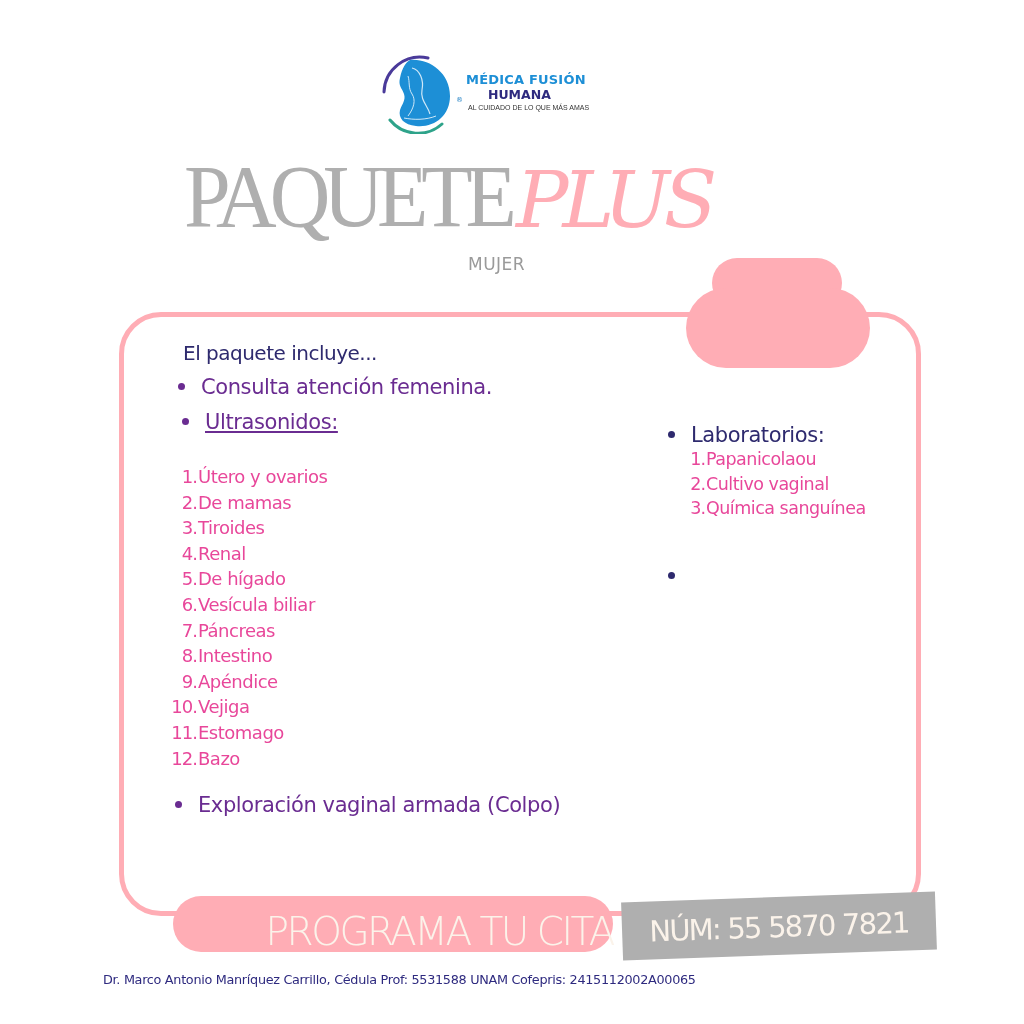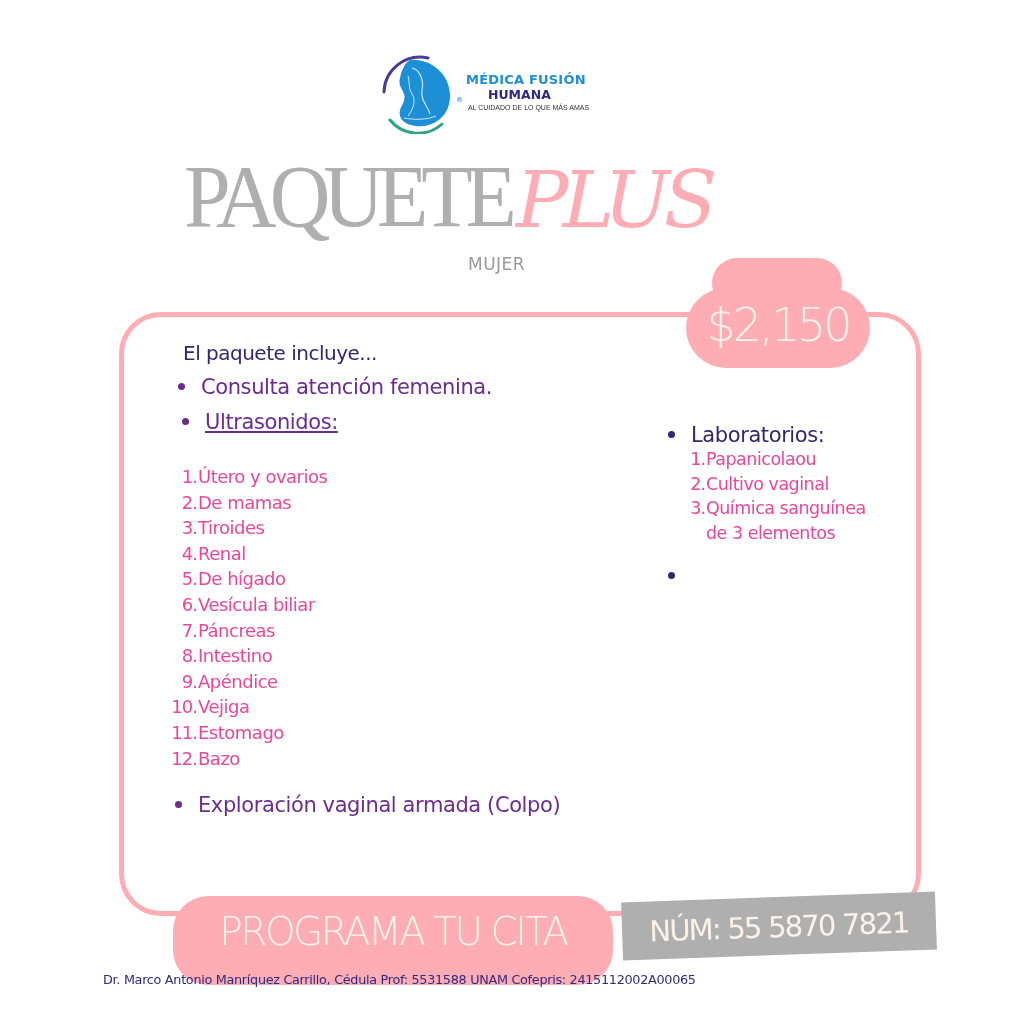--- a/index.html
+++ b/index.html
@@ -43,21 +43,21 @@
     .numlist li { font-size: 18px; color: #e8479a; letter-spacing: -0.5px; height: 25.6px; line-height: 25.6px; white-space: nowrap; display: flex; }
     .numlist li .n { display: inline-block; width: 28px; text-align: right; padding-right: 1px; letter-spacing: -1px; }
     .lablist li { height: 24.5px; line-height: 24.5px; font-size: 17.5px; }
     .lablist li .n { width: 36px; }
 
     .consulta { position: absolute; left: 668px; top: 561px; font-size: 21px; color: #2e2a6e; line-height: 29px; letter-spacing: -0.3px; }
     .consulta .dot { position: absolute; left: 0; top: 11px; width: 7px; height: 7px; border-radius: 50%; background: #2e2a6e; }
     .consulta .txt { margin-left: 23px; width: 200px; }
 
     
-    .cta { position: absolute; left: 173px; top: 896px; width: 440px; height: 89px; background: #ffadb5; border-radius: 35px; text-align: center; }
+    .cta { position: absolute; left: 173px; top: 896px; width: 440px; height: 56px; background: #ffadb5; border-radius: 35px; text-align: right; }
     .cta-label { font-family: "DejaVu Sans", sans-serif; font-size: 39px; color: #fbf3ea; line-height: 72px; letter-spacing: -2.5px; font-weight: 300; }
     .phone { position: absolute; left: 622px; top: 897px; width: 314px; height: 58px; background: #afafaf; transform: rotate(-2deg); text-align: center; }
     .phone-label { font-family: "DejaVu Sans", sans-serif; font-size: 29px; color: #fbf3ea; line-height: 60px; letter-spacing: -1.8px; }
 
     .footer { position: absolute; left: 103px; top: 972px; font-family: "DejaVu Sans", sans-serif; font-size: 12.8px; color: #2e2a7f; letter-spacing: -0.3px; white-space: nowrap; }
   </style>
 </head>
 <body>
 
 <div class="logo">
@@ -78,21 +78,20 @@
 <div class="title">
   <span class="title-main">PAQUETE</span><span class="title-plus">PLUS</span>
 </div>
 <div class="subtitle">MUJER</div>
 
 <div class="card"></div>
 
 <div class="price">
   <div class="bubble-top"></div>
   <div class="bubble-bottom"></div>
-  <div class="price-value">$2,150</div>
 </div>
 
 <div class="intro">El paquete incluye...</div>
 
 <div class="bullet purple" style="left:178px; top:375px;">
   <span class="dot"></span><span>Consulta atención femenina.</span>
 </div>
 <div class="bullet purple" style="left:182px; top:410px;text-decoration:underline;">
   <span class="dot"></span><span>Ultrasonidos:</span>
 </div>
@@ -162,24 +161,20 @@
       <span>Papanicolaou</span>
     </li>
   <li>
       <span class="n">2.</span>
       <span>Cultivo vaginal</span>
     </li>
   <li>
       <span class="n">3.</span>
       <span>Química sanguínea</span>
     </li>
-  <li>
-      <span class="n"></span>
-      <span>de 3 elementos</span>
-    </li>
 </ol>
 
 <div class="consulta">
   <span class="dot"></span>
 </div>
 
 <div class="cta">
   <span class="cta-label">PROGRAMA TU CITA</span>
 </div>
 <div class="phone">

